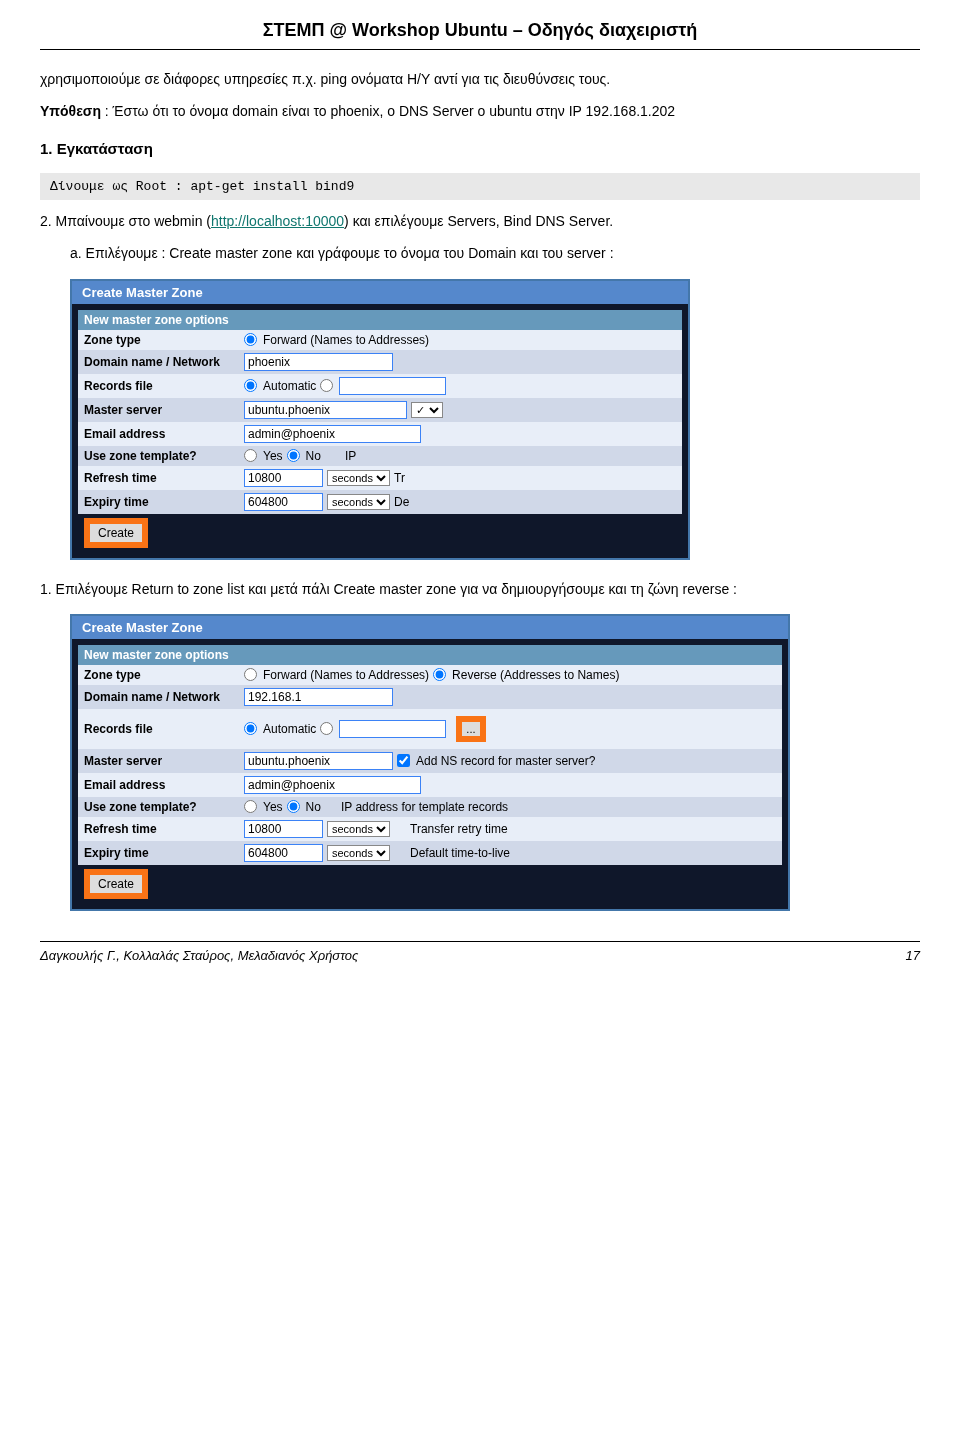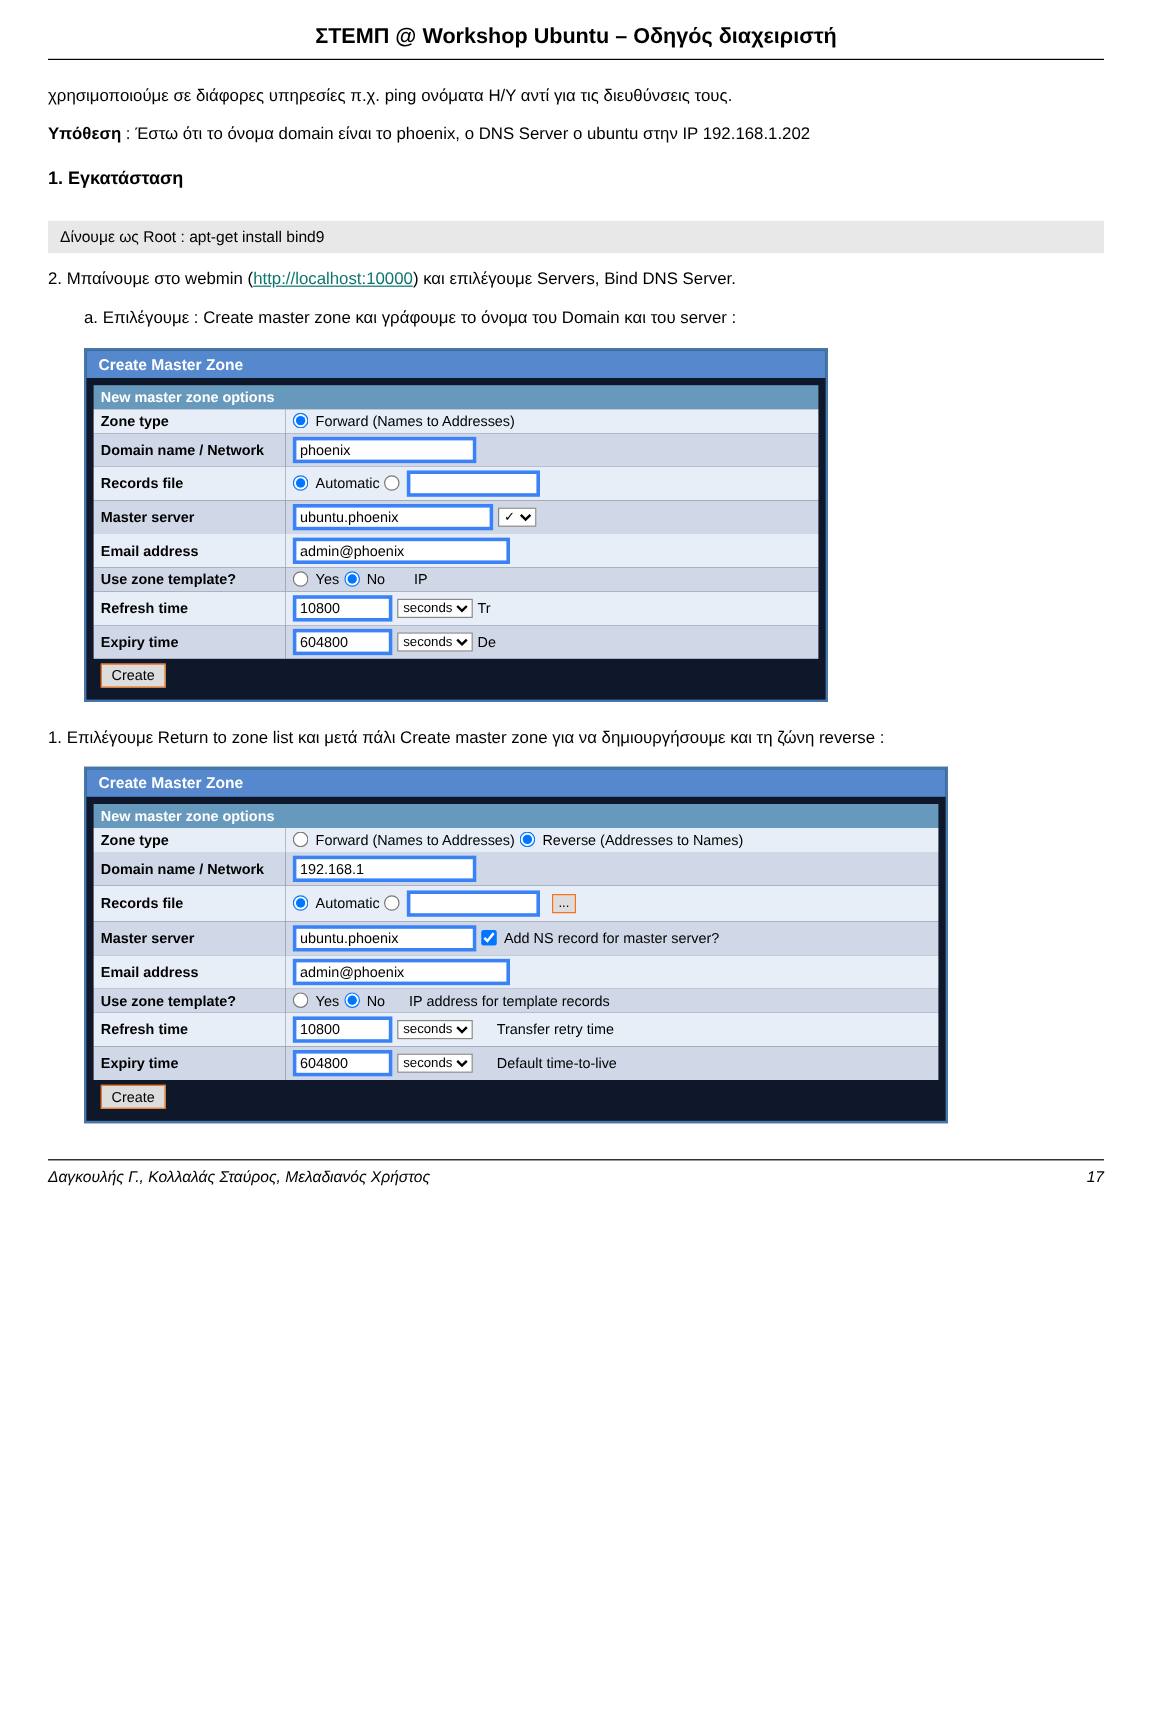--- a/index.html
+++ b/index.html
@@ -20,24 +20,24 @@
       border-bottom: 1px solid #000;
       padding-bottom: 8px;
     }
     .page-header span {
       font-style: normal;
     }
     p { margin-bottom: 10px; line-height: 1.6; }
     .section-title { font-size: 15px; font-weight: bold; margin: 14px 0 6px 0; }
     .code-block {
       background: #e8e8e8;
-      font-family: Liberation Sans, sans-serif;
+      font-family: Liberation Mono, monospace;
       font-size: 13px;
       padding: 6px 10px;
-      margin: 23px 0 10px 0;
+      margin: 12px 0 10px 0;
       display: block;
     }
     .indent { margin-left: 30px; }
 
     
     .panel-wrapper {
       border: 2px solid #4477aa;
       margin: 14px 0 18px 0;
       background: #0f172a;
       width: 620px;
@@ -75,34 +75,34 @@
       width: 160px;
       white-space: nowrap;
     }
     .field-value {
       display: flex;
       align-items: center;
       gap: 4px;
       flex-wrap: wrap;
     }
     input[type="text"] {
-      border: 3px solid #3b82f6;
+      border: 1px solid #3b82f6;
       padding: 1px 3px;
       font-size: 12px;
       background: #fff;
     }
     select {
       font-size: 11px;
       border: 1px solid #888;
       background: #fff;
     }
     input[type="radio"] { margin-right: 2px; }
     input[type="checkbox"] { margin-right: 2px; }
     .create-btn {
-      border: 1px solid #f97316;
+      border: 6px solid #f97316;
       background: #ddd;
       padding: 2px 8px;
       font-size: 12px;
       cursor: pointer;
       margin: 4px 6px;
     }
     .page-footer {
       border-top: 1px solid #000;
       margin-top: 30px;
       padding-top: 6px;

